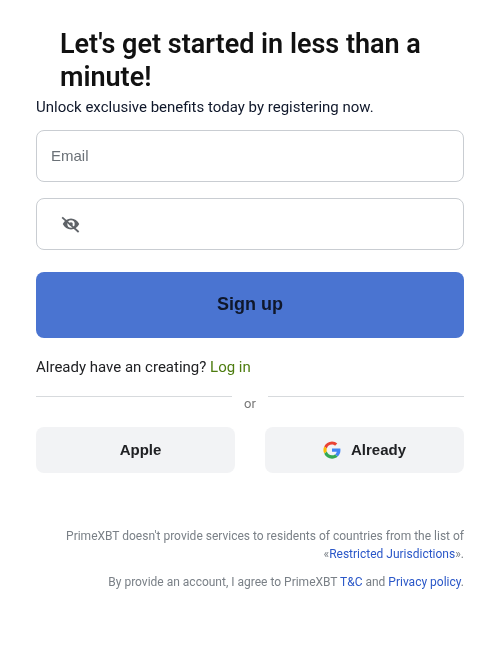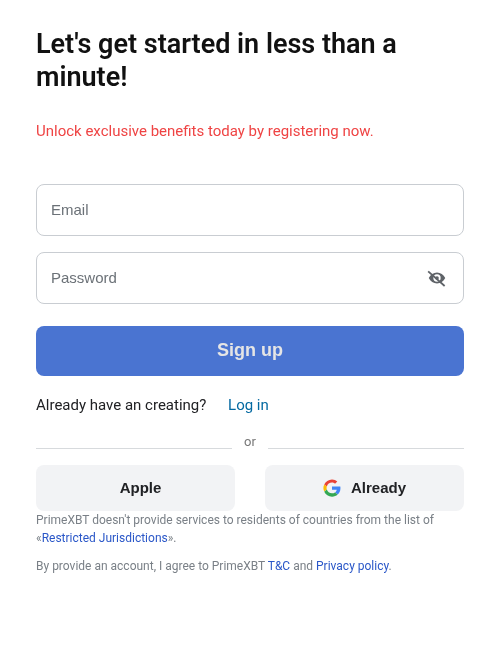--- a/index.html
+++ b/index.html
@@ -1,70 +1,69 @@
 <!DOCTYPE html>
 <html><head>
 <meta charset="utf-8">
 <style>
   *{box-sizing:border-box;margin:0;padding:0;}
   body{
     font-family:-apple-system,BlinkMacSystemFont,"Segoe UI",Roboto,Helvetica,Arial,sans-serif;
     background:#fff;color:#202124;width:500px;height:650px;overflow:hidden;
   }
   .wrap{padding:28px 36px 0 36px;}
-  .title{font-size:27px;font-weight:650;line-height:1.22;color:#111;}
-  .subtitle{margin-top:28px;font-size:15px;color:#ef4444;}
-  .form{margin-top:44px;}
+  .title{font-size:27px;font-weight:650;line-height:1.22;color:#111;margin-left:24px;}
+  .subtitle{margin-top:4px;font-size:15px;color:#0f172a;}
+  .form{margin-top:14px;}
   .field{
     position:relative;width:100%;height:52px;border:1px solid #c9cdd2;border-radius:8px;
     margin-bottom:16px;display:flex;align-items:center;padding:0 14px;background:#fff;
   }
   .field input{
     border:none;outline:none;width:100%;height:100%;font-size:15px;color:#202124;background:transparent;
   }
   .field input::placeholder{color:#6b7177;}
   .eye{
     width:24px;height:24px;display:flex;align-items:center;justify-content:center;
     cursor:pointer;flex-shrink:0;margin-left:8px;
   }
   .eye svg{width:22px;height:22px;fill:#5f6368;}
   .primary-btn{
-    width:100%;height:50px;border:none;border-radius:8px;background:#4a74d1;color:#e5e5e5;
+    width:100%;height:66px;border:none;border-radius:8px;background:#4a74d1;color:#0f172a;
     font-size:18px;font-weight:600;cursor:pointer;margin-top:6px;
   }
   .alt{margin-top:20px;font-size:15px;color:#202124;}
-  .alt a{color:#0369a1;text-decoration:none;margin-left:18px;}
-  .divider{display:flex;align-items:flex-end;margin:20px 0 16px 0;}
+  .alt a{color:#4d7c0f;text-decoration:none;}
+  .divider{display:flex;align-items:flex-start;margin:20px 0 16px 0;}
   .divider .line{flex:1;height:1px;background:#d7dadd;}
   .divider .or{padding:0 12px;font-size:13px;color:#777;}
   .social{display:flex;gap:30px;}
   .social-btn{
     flex:1;height:46px;border:none;border-radius:8px;background:#f2f3f5;color:#202124;
     font-size:15px;font-weight:600;display:flex;align-items:center;justify-content:center;
     gap:10px;cursor:pointer;
   }
   .apple-ico{font-size:18px;line-height:1;}
   .google-ico{width:18px;height:18px;}
-  .legal{font-size:12px;color:#7a8087;text-align:left;line-height:1.5;}
+  .legal{margin-top:54px;font-size:12px;color:#7a8087;text-align:right;line-height:1.5;}
   .legal a{color:#2a57c8;text-decoration:none;}
   .legal p{margin-bottom:10px;}
 </style>
 </head>
 <body>
 
 <div class="wrap">
   <h1 class="title">Let's get started in less than a minute!</h1>
   <p class="subtitle">Unlock exclusive benefits today by registering now.</p>
 
   <div class="form">
     <div class="field">
       <input type="text" placeholder="Email" style="">
     </div>
     <div class="field">
-      <input type="password" placeholder="Password" style="">
       <span class="eye">
         <svg viewBox="0 0 24 24">
             <path d="M12 6c3.8 0 7.2 2.4 9 6-1.8 3.6-5.2 6-9 6s-7.2-2.4-9-6c1.8-3.6 5.2-6 9-6zm0 2a4 4 0 100 8 4 4 0 000-8zm0 2a2 2 0 110 4 2 2 0 010-4z"></path>
             <path d="M3 4l18 16-1.3 1.5L1.7 5.5 3 4z"></path>
           </svg>
       </span>
     </div>
     <button class="primary-btn">Sign up</button>
   </div>
 

